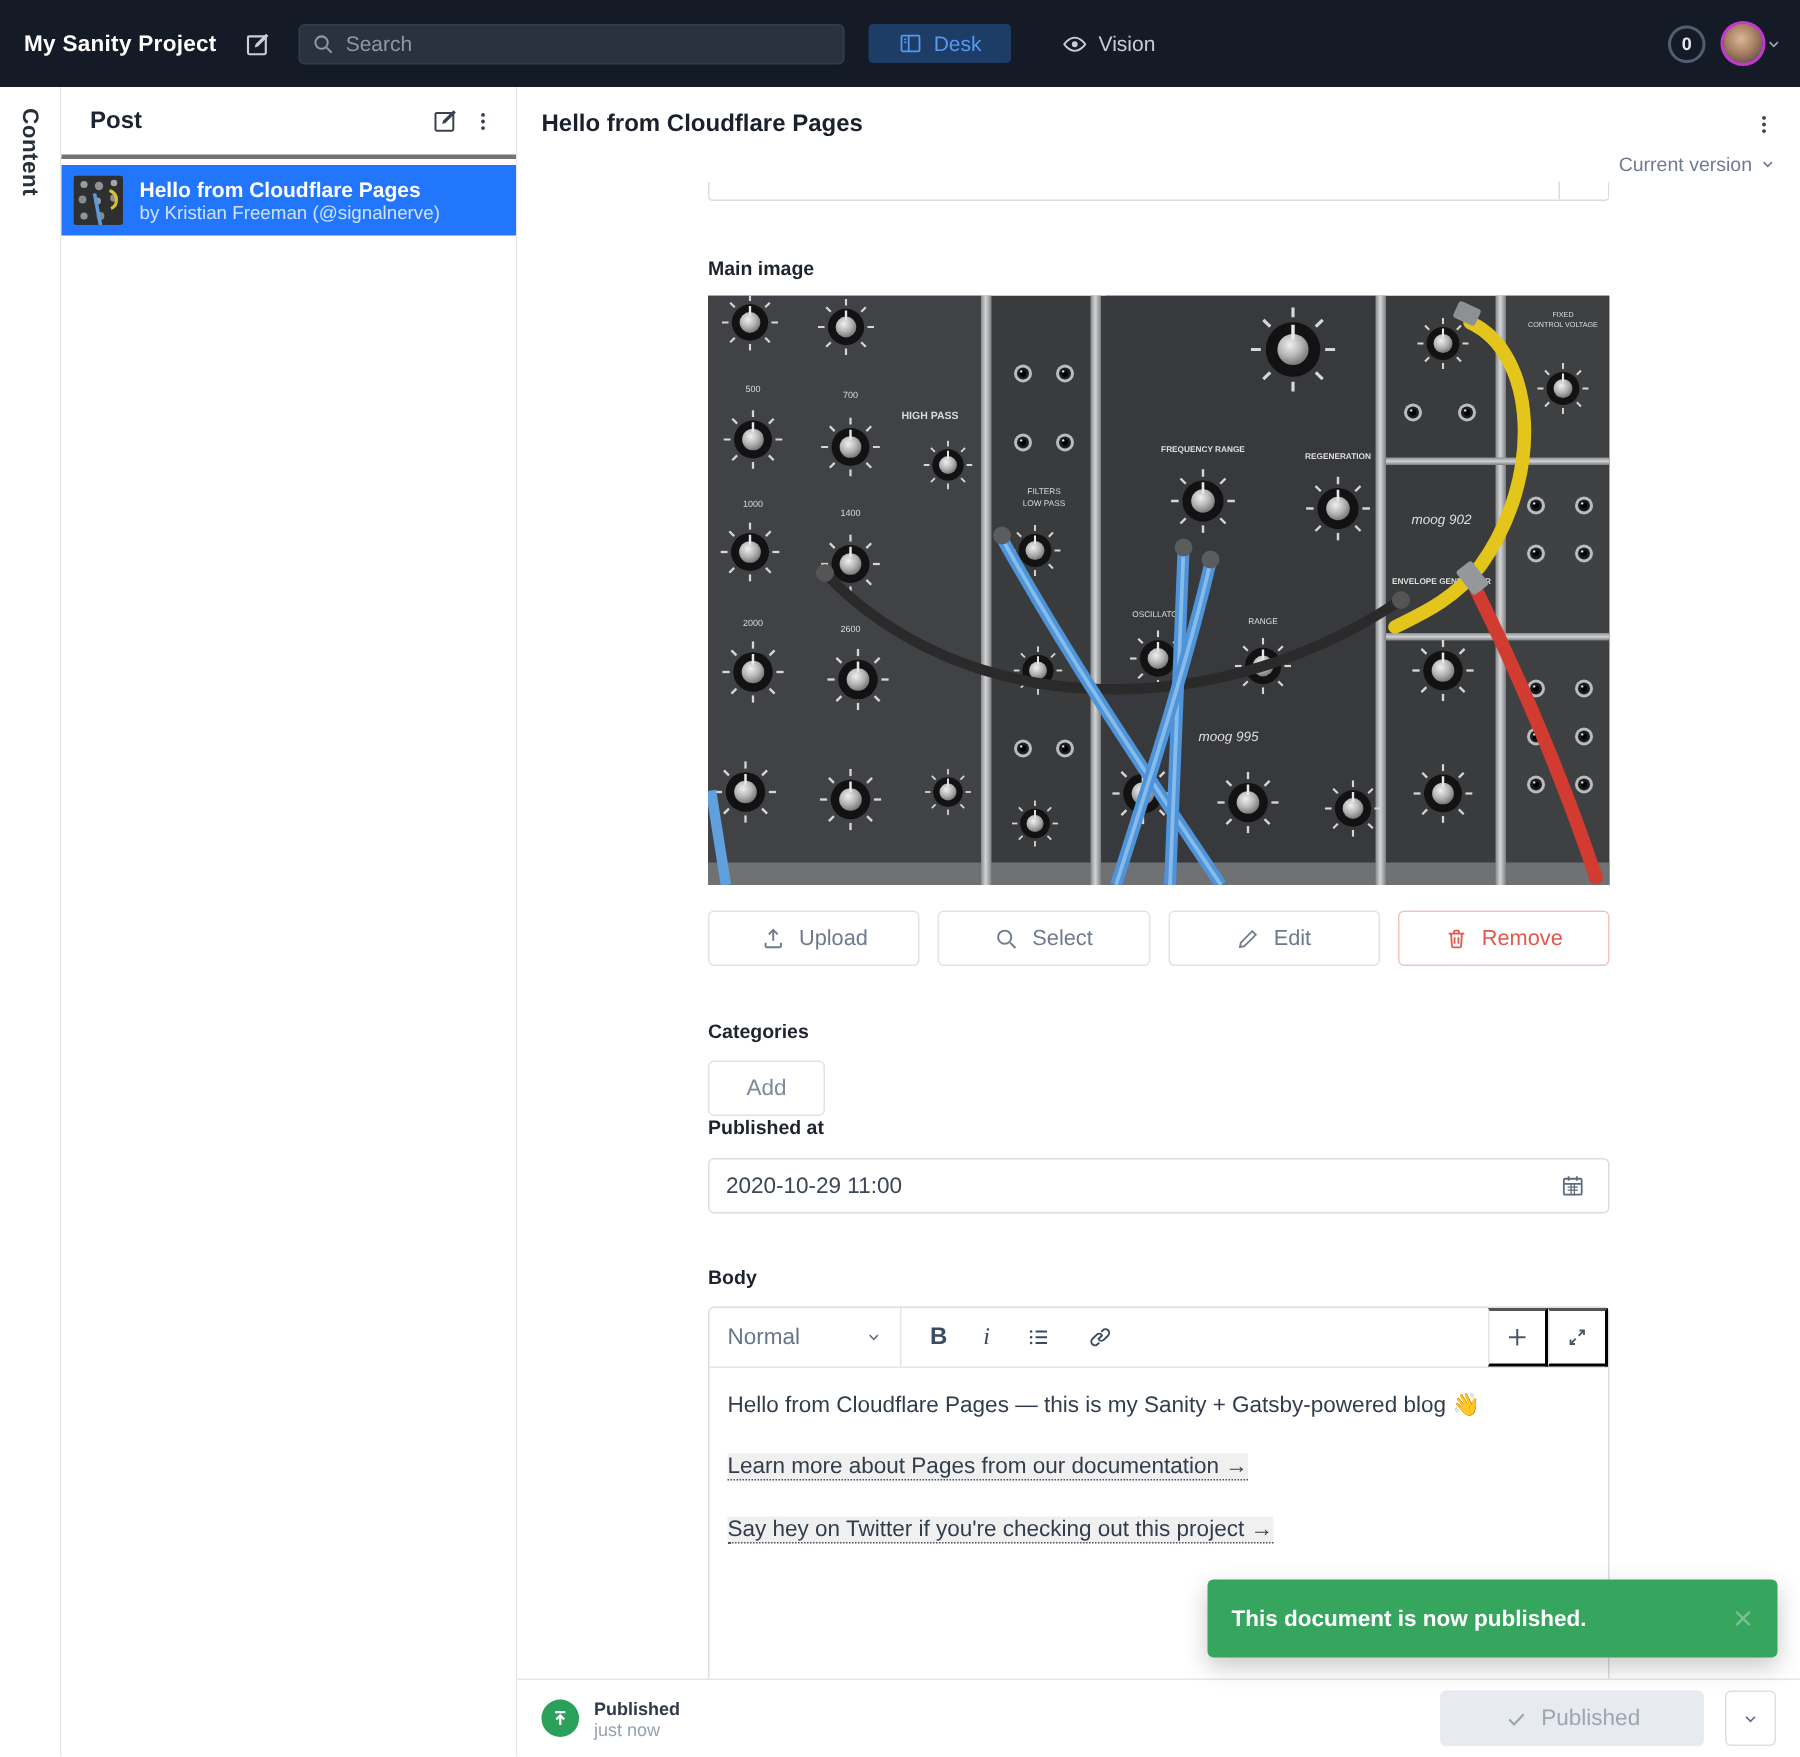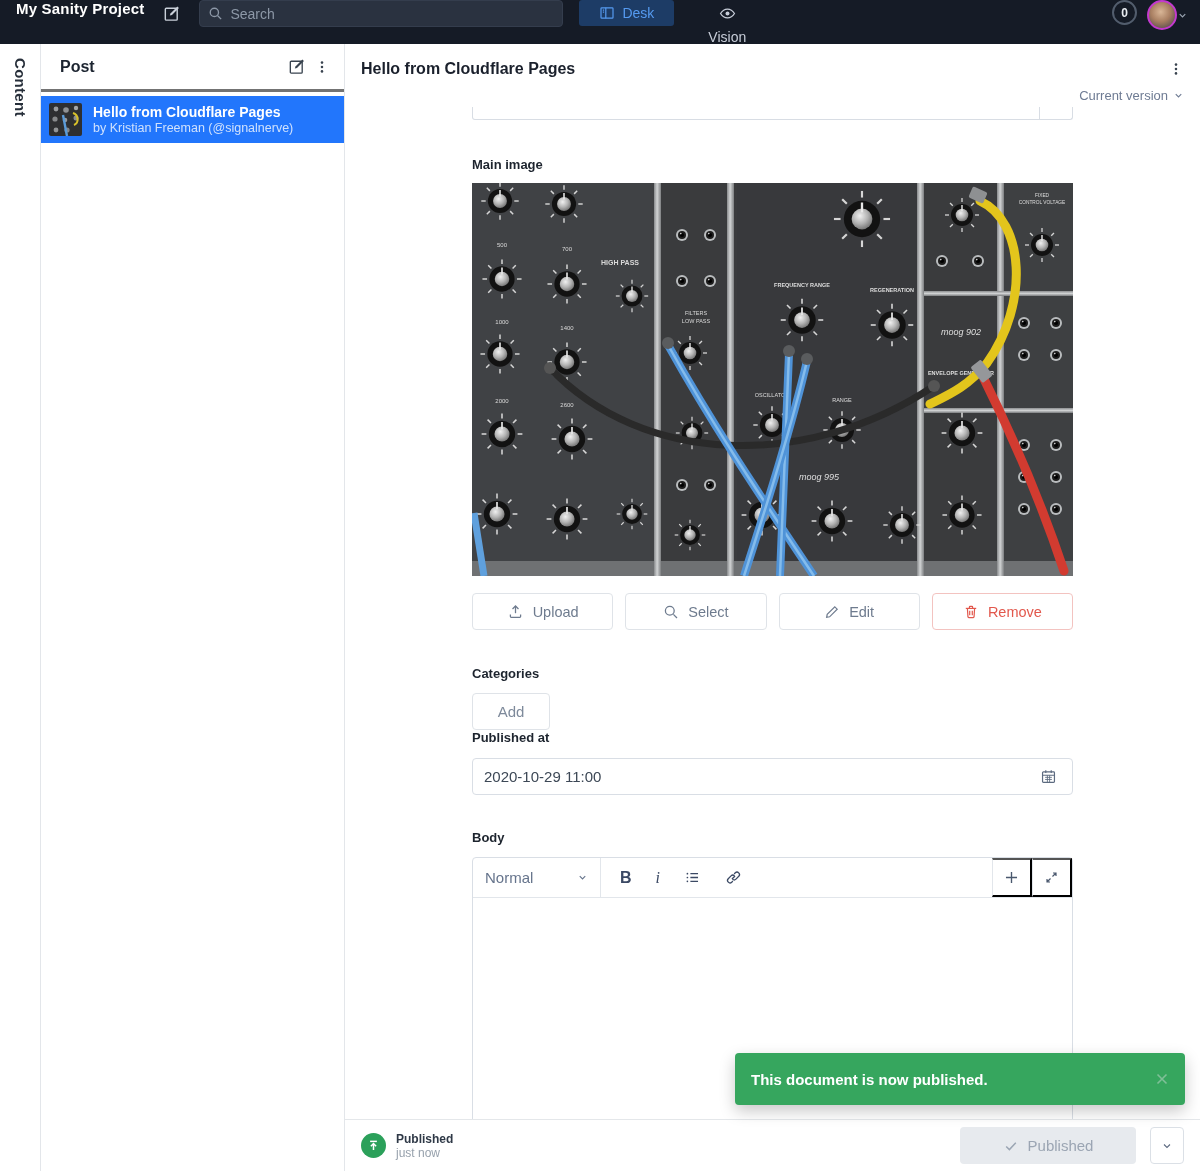--- a/index.html
+++ b/index.html
@@ -1,35 +1,35 @@
 <!DOCTYPE html>
 <html><head>
 <meta charset="utf-8">
 <style>
   * { margin:0; padding:0; box-sizing:border-box; }
   html,body { width:1200px; height:1171px; overflow:hidden; background:#fff;
     font-family:"Liberation Sans", sans-serif; }
   .app { width:1200px; height:1171px; display:flex; flex-direction:column; }
 
   
-  .topbar { height:44px; background:#151b26; display:flex; align-items:flex-start;
+  .topbar { height:58px; background:#151b26; display:flex; align-items:center;
     padding:0 12px 0 16px; flex-shrink:0; }
   .project-title { color:#fff; font-size:15px; font-weight:700; letter-spacing:.2px; cursor:pointer; }
   .icon-btn { background:none; border:none; color:#c9d0d9; display:flex; align-items:center;
     justify-content:center; cursor:pointer; padding:4px; }
   .topbar .compose { margin-left:14px; }
   .search { width:364px; height:27px; margin-left:14px; background:#2a3240; border:1px solid #343d4d;
     border-radius:4px; display:flex; align-items:center; padding:0 8px; color:#8d98a7; }
   .search input { flex:1; background:transparent; border:none; outline:none; color:#d7dde5;
     font-size:14px; margin-left:7px; font-family:inherit; }
   .search input::placeholder { color:#8d98a7; }
   .tab { display:flex; align-items:center; gap:7px; font-size:14px; font-weight:500;
     padding:5px 20px; border-radius:3px; cursor:pointer; color:#c7cdd8; }
   .tab.active { background:#1d3c66; color:#559af0; margin-left:16px; }
-  .tab.plain { margin-left:14px;flex-direction:column; }
+  .tab.plain { margin-left:14px; }
   .spacer { flex:1; }
   .badge { width:25px; height:25px; border-radius:50%; border:2px solid #525d6d; color:#e8ecf1;
     font-size:12px; font-weight:700; display:flex; align-items:center; justify-content:center;
     cursor:pointer; }
   .avatar-wrap { display:flex; align-items:center; margin-left:10px; cursor:pointer; color:#9aa4b1; }
   .avatar { width:30px; height:30px; border-radius:50%; border:2px solid #c339cf;
     background:radial-gradient(circle at 45% 38%, #d9b697 0%, #a97f62 45%, #3c3b45 100%); }
 
   
   .workspace { flex:1; display:flex; min-height:0; }
@@ -95,21 +95,21 @@
   .fmt { background:none; border:none; cursor:pointer; color:#3b4964; display:flex;
     align-items:center; font-family:inherit; }
   .fmt.bold { font-weight:700; font-size:16px; }
   .fmt.italic { font-style:italic; font-size:16px; font-family:"Liberation Serif", serif; }
   .tb-cell { width:40px; display:flex; align-items:center; justify-content:center;
     border-left:1px solid #e2e6eb; color:#4a586e; cursor:pointer; background:none; }
   .editor-content { padding:15px 12px; }
   .editor-content p { font-size:15px; color:#323d4c; line-height:1.35; margin-bottom:21px; }
   .body-link { background:#f0f0f0; border-bottom:1px dotted #4a5360; cursor:pointer; }
 
-  .toast { position:absolute; right:15px; bottom:66px; width:450px; height:52px; background:#36a65e;
+  .toast { position:absolute; right:15px; bottom:66px; width:380px; height:52px; background:#36a65e;
     border-radius:4px; box-shadow:0 6px 16px rgba(0,0,0,.22); display:flex; align-items:center;
     padding:0 14px 0 16px; z-index:30;gap:12px; }
   .toast span { color:#fff; font-size:15px; font-weight:600; flex:1; }
   .toast-close { background:none; border:none; color:#7fbf97; cursor:pointer; display:flex; }
 
   .doc-footer { position:absolute; left:0; right:0; bottom:0; height:52px; background:#fff;
     border-top:1px solid #e4e7ea; display:flex; align-items:center; padding:0 16px; z-index:20; }
   .pub-icon { width:25px; height:25px; border-radius:50%; background:#2ba05a; display:flex;
     align-items:center; justify-content:center; color:#fff; flex-shrink:0; }
   .pub-text { margin-left:10px; }
@@ -476,20 +476,25 @@
                   <svg width="17" height="17" viewBox="0 0 20 20" fill="none" stroke="currentColor" stroke-width="1.6">
                     <path d="M10 3.5v13M3.5 10h13"></path>
                   </svg>
                 </button>
                 <button class="tb-cell">
                   <svg width="15" height="15" viewBox="0 0 20 20" fill="none" stroke="currentColor" stroke-width="1.6">
                     <path d="M12 4h4v4M16 4l-4.7 4.7M8 16H4v-4M4 16l4.7-4.7"></path>
                   </svg>
                 </button>
               </div>
+              <div class="editor-content">
+                <p>Hello from Cloudflare Pages — this is my Sanity + Gatsby-powered blog 👋</p>
+                <p><span class="body-link">Learn more about Pages from our documentation →</span></p>
+                <p><span class="body-link">Say hey on Twitter if you're checking out this project →</span></p>
+              </div>
             </div>
           </section>
         </div>
       </div>
 
       <div class="toast">
         <span>This document is now published.</span>
         <button class="toast-close">
           <svg width="18" height="18" viewBox="0 0 20 20" fill="none" stroke="currentColor" stroke-width="1.8">
             <path d="M5 5l10 10M15 5L5 15"></path>

